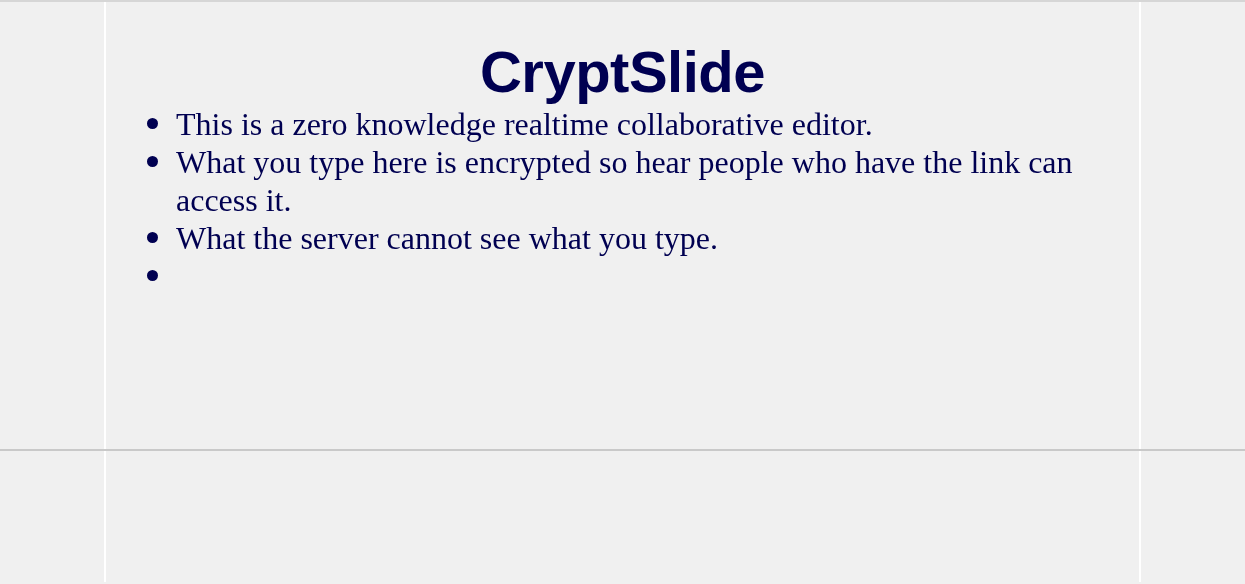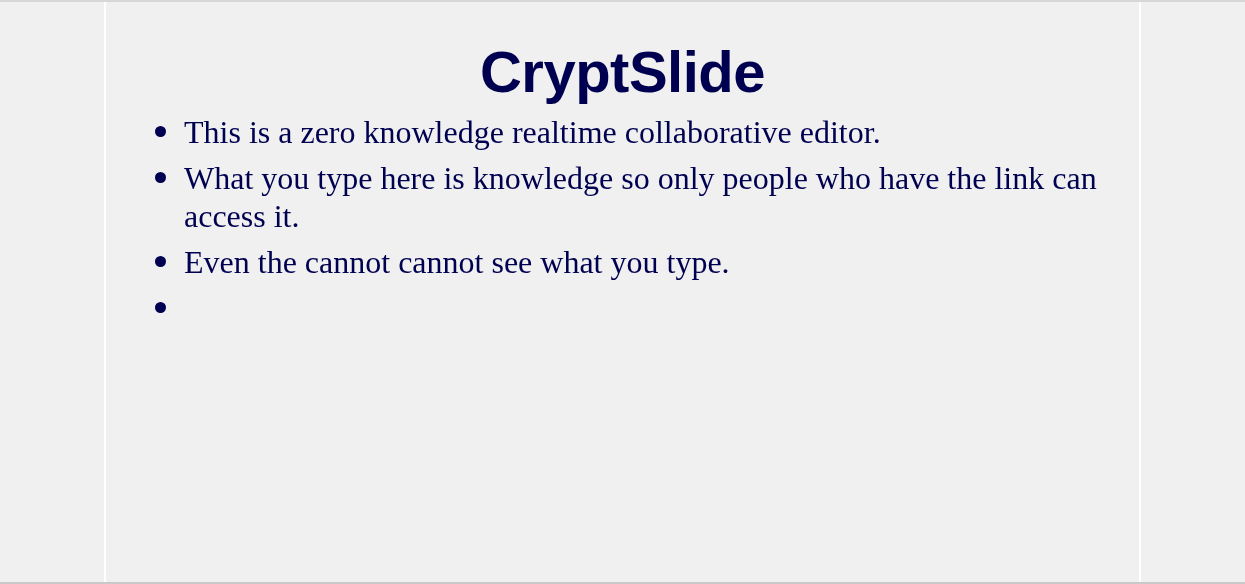--- a/index.html
+++ b/index.html
@@ -12,21 +12,21 @@
     height: 584px;
     background: #f0f0f0;
     font-family: "Liberation Serif", "DejaVu Serif", serif;
     overflow: hidden;
   }
 
   
   #viewport {
     position: relative;
     width: 1245px;
-    height: 584px;
+    height: 451px;
     background: #f0f0f0;
     box-sizing: border-box;
   }
 
   
   .edge-rule {
     position: absolute;
     left: 0;
     width: 1245px;
     height: 2px;
@@ -76,21 +76,21 @@
     color: #000051;
     font-family: "Liberation Serif", "DejaVu Serif", serif;
     font-size: 32px;
     line-height: 38px;
   }
 
   #bullet-list .bullet-item {
     position: relative;
     padding-left: 70px;
     padding-right: 20px;
-    margin: 8px;
+    margin: 0;
   }
 
   #bullet-list .bullet-marker {
     position: absolute;
     left: 41px;
     top: 13px;
     width: 11px;
     height: 11px;
     border-radius: 50%;
     background: #000051;
@@ -116,26 +116,26 @@
 
     <ul id="bullet-list">
 
       <li class="bullet-item">
         <span class="bullet-marker"></span>
         <span class="bullet-text">This is a zero knowledge realtime collaborative editor.</span>
       </li>
 
       <li class="bullet-item">
         <span class="bullet-marker"></span>
-        <span class="bullet-text">What you type here is knowledge so only people who have the link can access it.</span>
+        <span class="bullet-text">What you type here is encrypted so hear people who have the link can access it.</span>
       </li>
 
       <li class="bullet-item">
         <span class="bullet-marker"></span>
-        <span class="bullet-text">Even the cannot cannot see what you type.</span>
+        <span class="bullet-text">What the server cannot see what you type.</span>
       </li>
 
       <li class="bullet-item">
         <span class="bullet-marker"></span>
       </li>
 
     </ul>
 
   </div>
 

